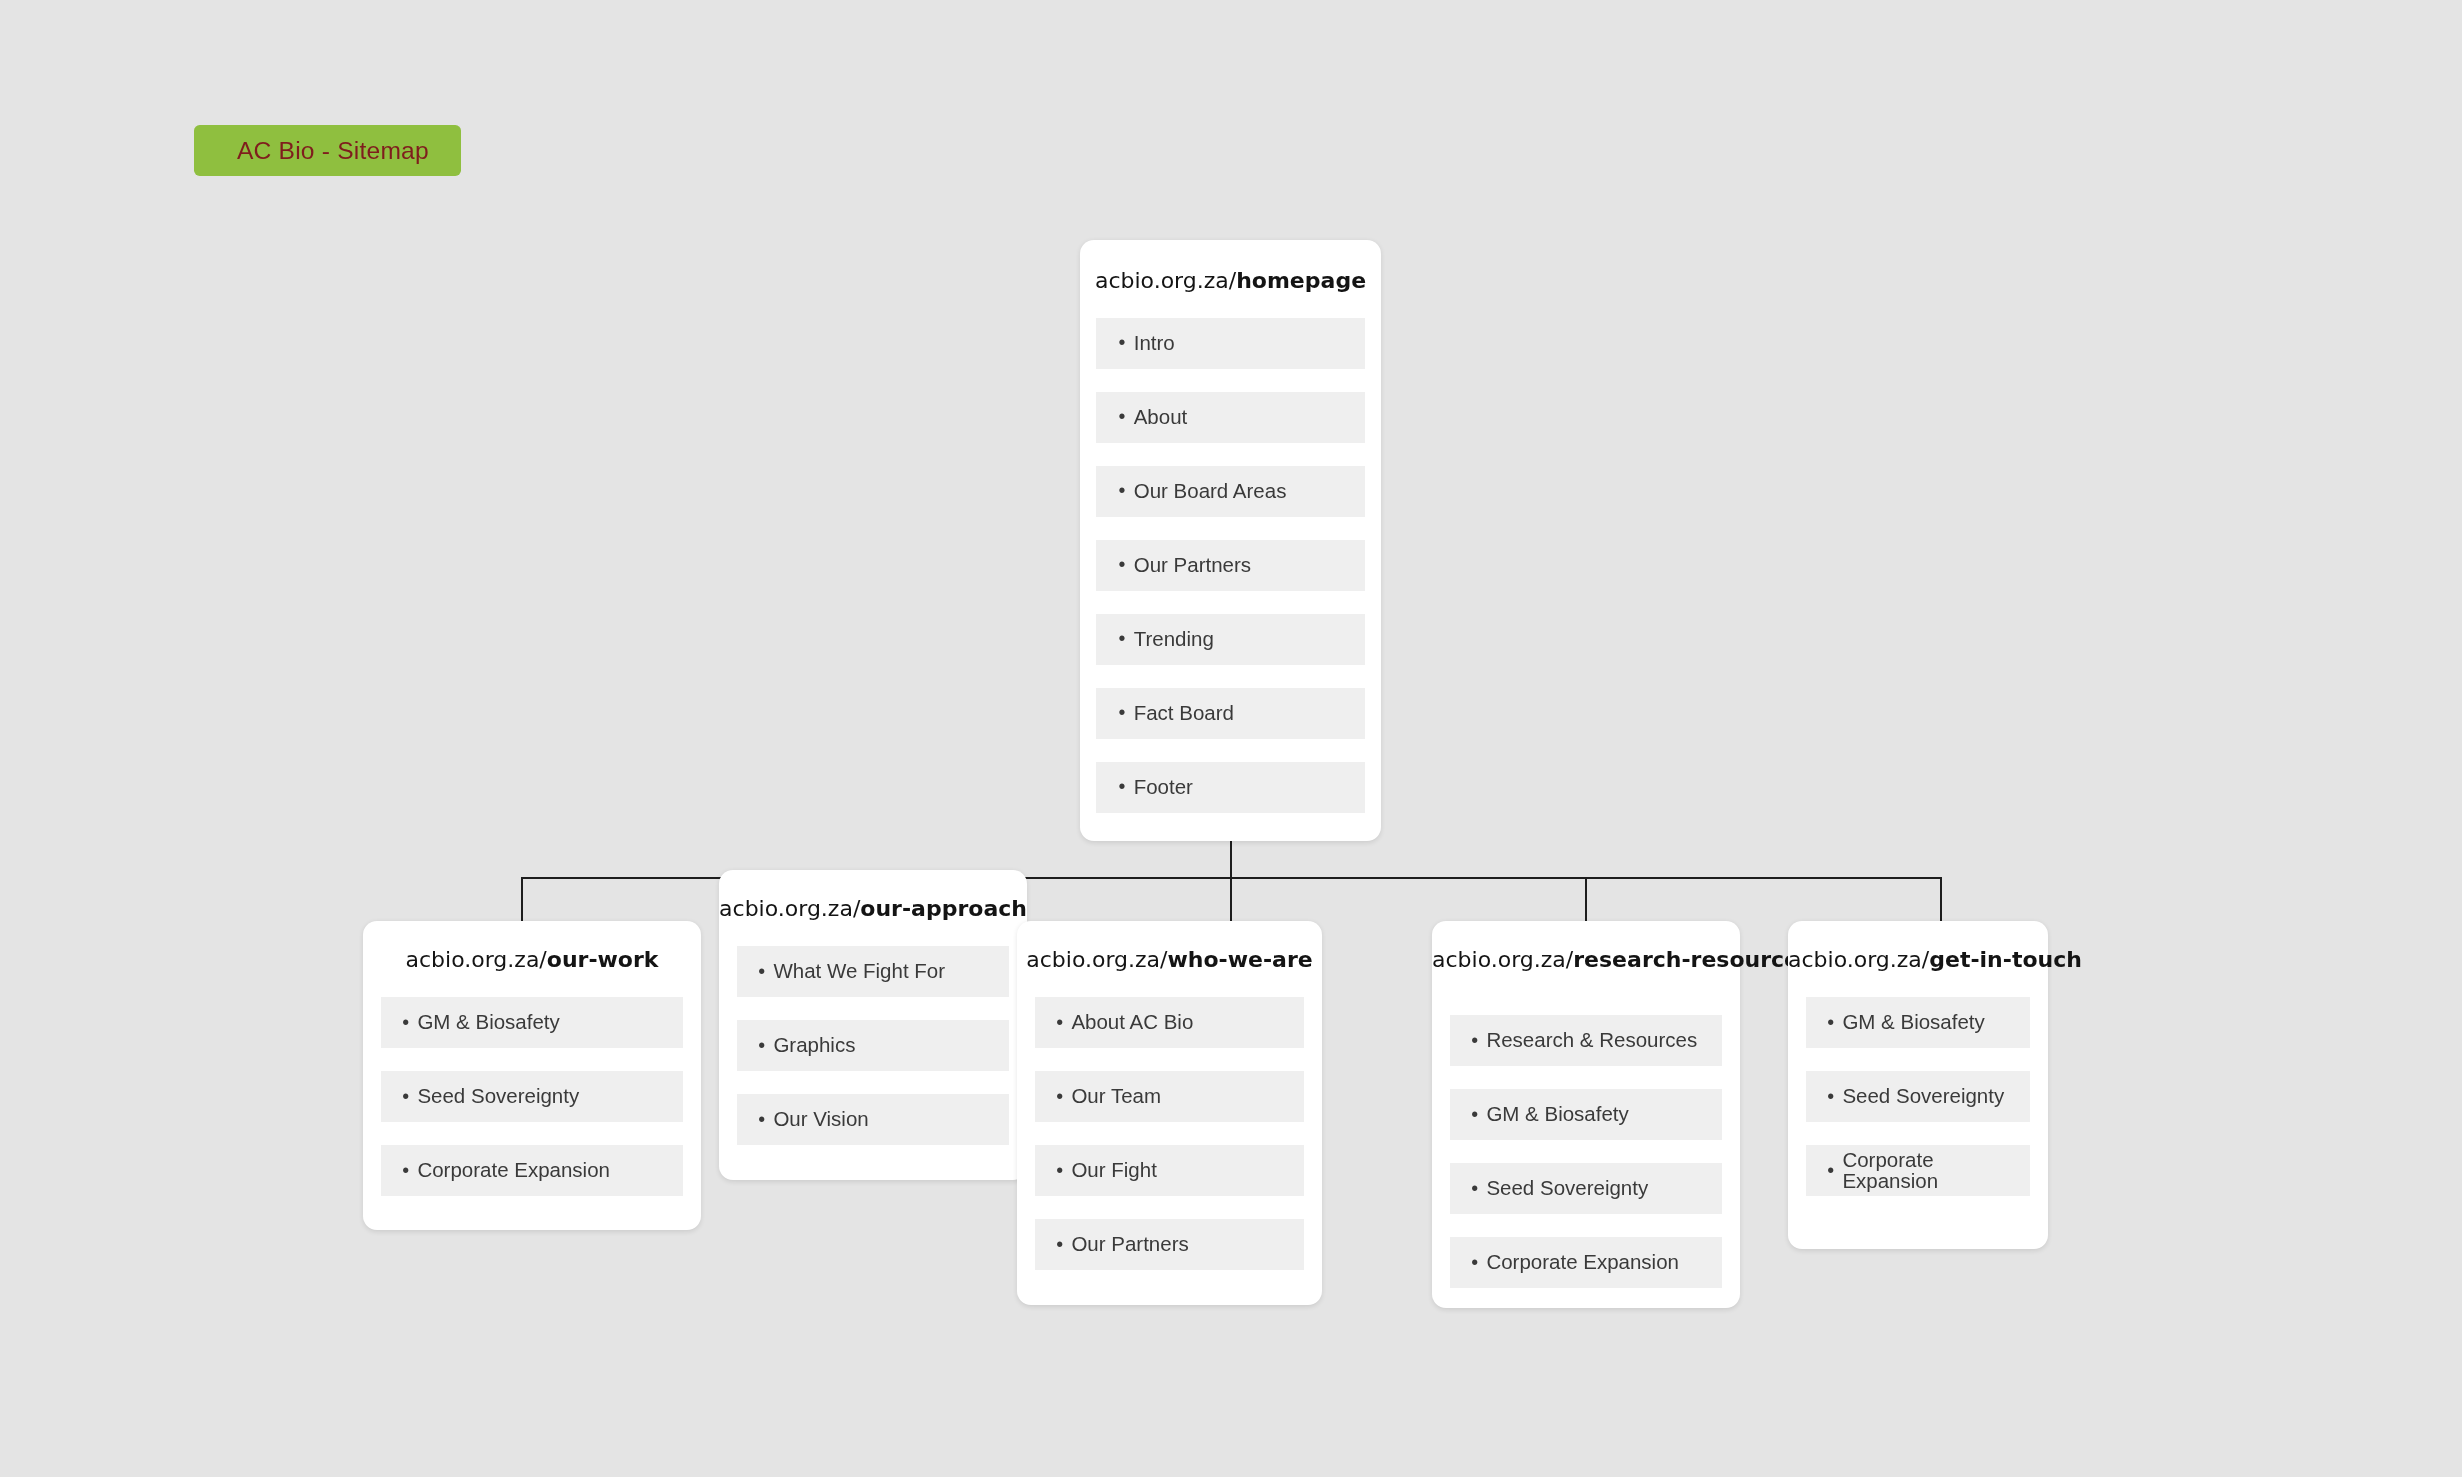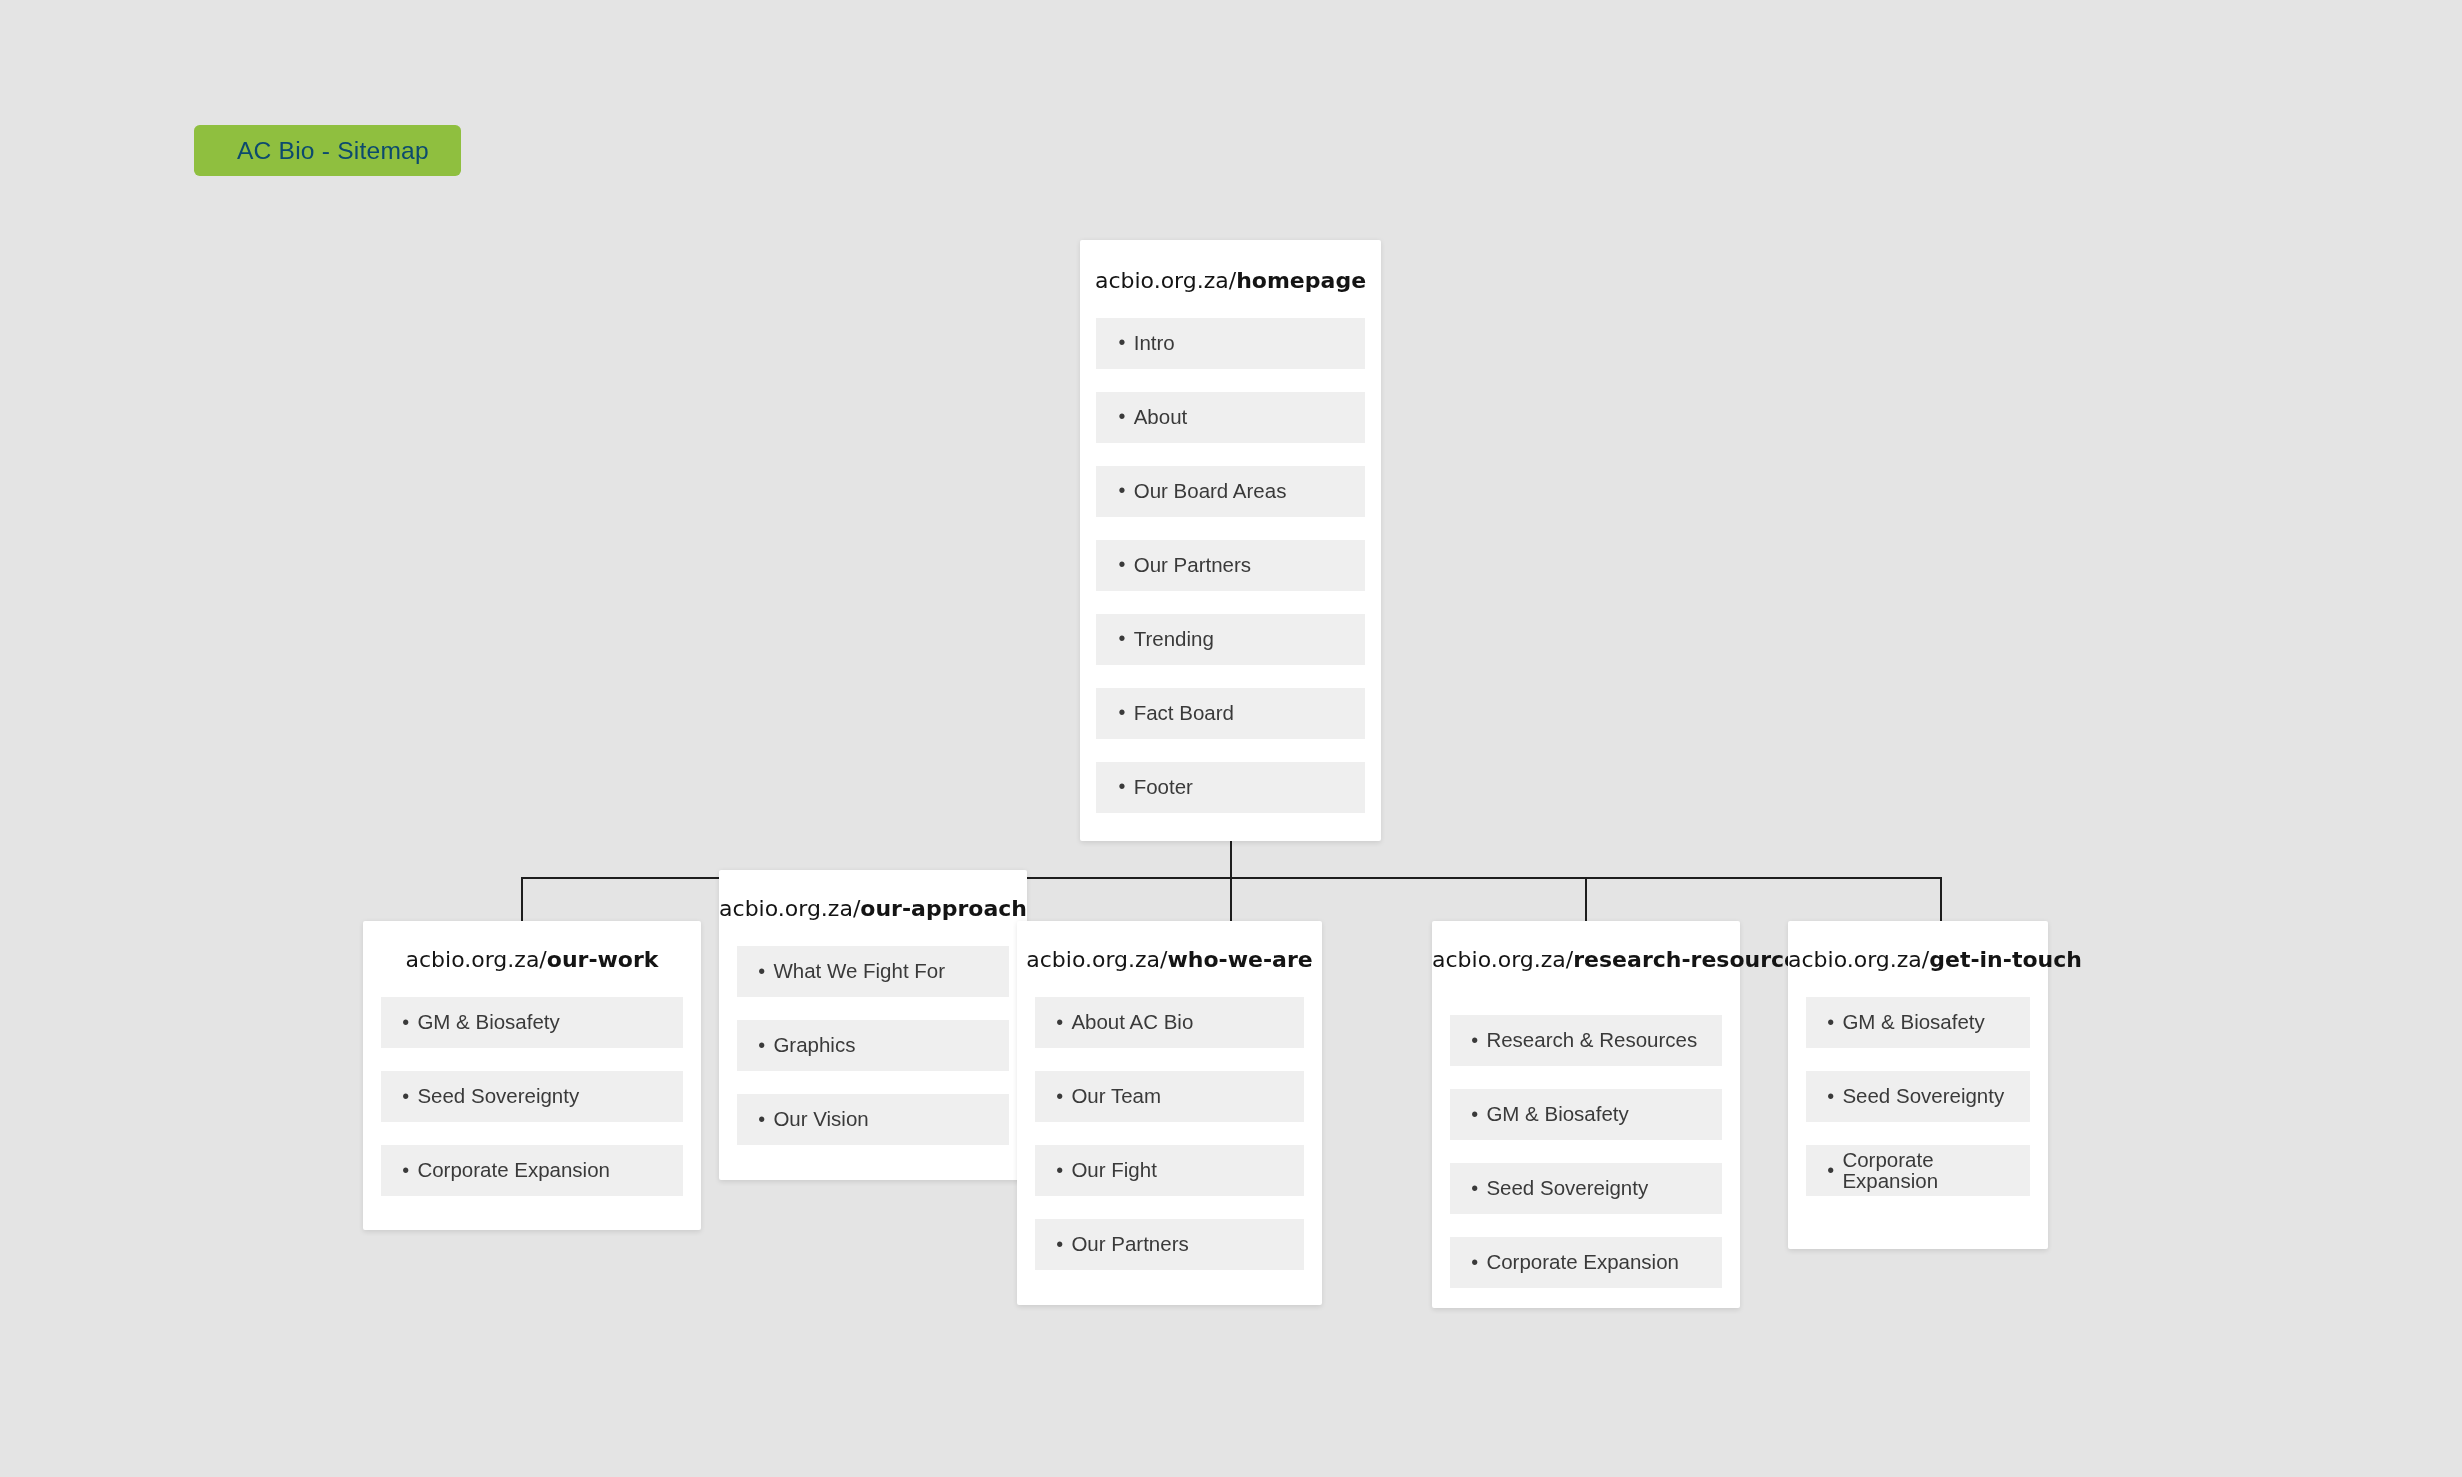--- a/index.html
+++ b/index.html
@@ -27,38 +27,38 @@
     left: 194px;
     top: 125px;
     width: 267px;
     height: 51px;
     background: #8fbf3f;
     border-radius: 5.7px;
     display: flex;
     align-items: center;
     padding-left: 43px;
     box-sizing: border-box;
-    color: #0c4a6e;
+    color: #7f1d1d;
     font-size: 24.6px;
     letter-spacing: 0.2px;
   }
 
   
   .connector {
     position: absolute;
     background: #1d1d1d;
   }
   .conn-h { height: 1.6px; }
   .conn-v { width: 1.6px; }
 
   
   .card {
     position: absolute;
     background: #ffffff;
-    border-radius: 2px;
+    border-radius: 14px;
     box-shadow: 0 1.6px 5.7px rgba(0,0,0,0.10);
     box-sizing: border-box;
     padding: 0;
   }
 
   .card-title {
     text-align: center;
     font-family: "DejaVu Sans", sans-serif;
     font-size: 22px;
     color: #141414;

